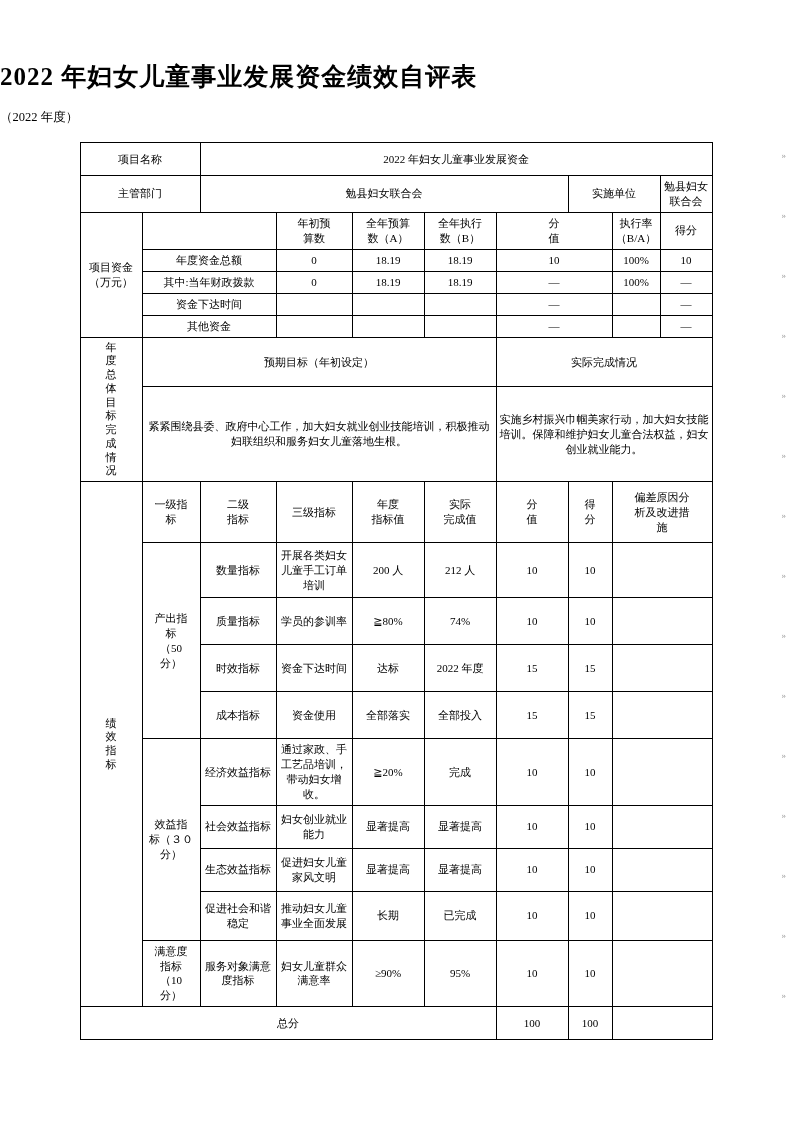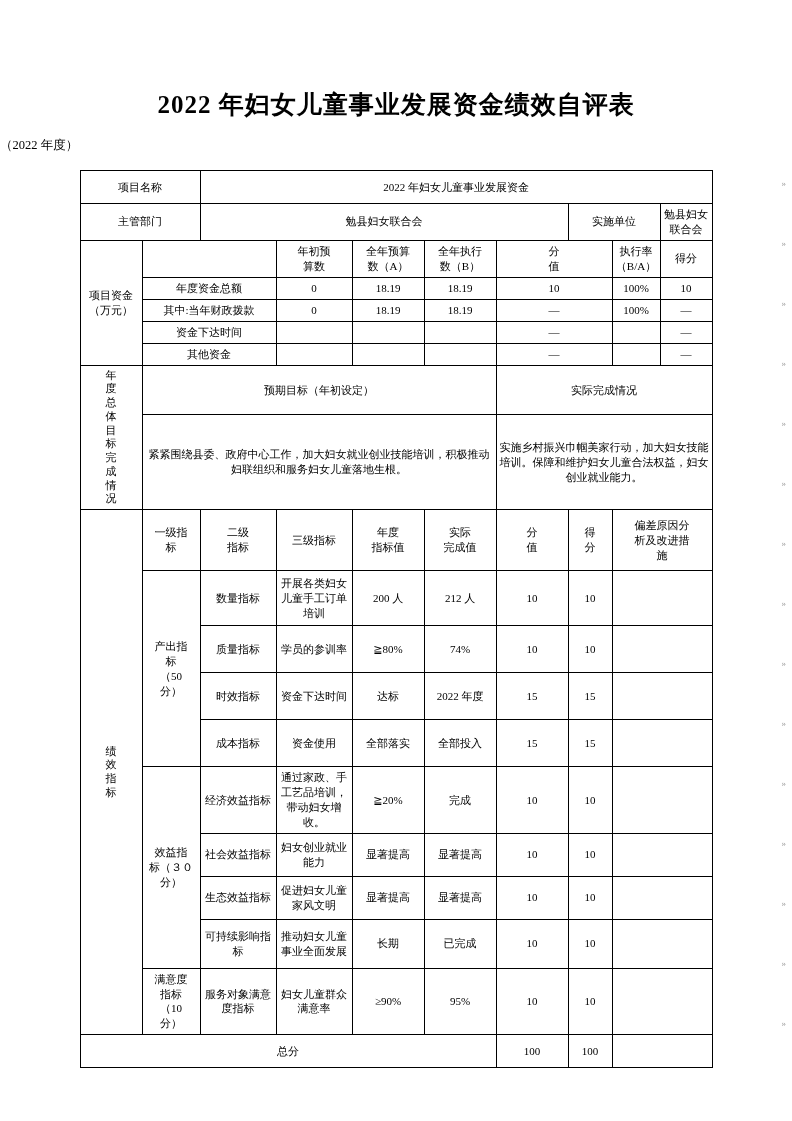--- a/index.html
+++ b/index.html
@@ -15,25 +15,24 @@
     position: relative;
   }
   .page {
     position: relative;
     width: 792px;
     height: 1121px;
     box-sizing: border-box;
     padding: 0;
   }
   .doc-title {
-    text-align: center;
     font-size: 25px;
     font-weight: bold;
     letter-spacing: 1px;
-    margin-top: 88px;
+    margin-top: 60px;
     font-family: "Liberation Serif", "DejaVu Serif", serif;
   }
   .doc-subtitle {
     font-size: 12.5px;
     margin-top: 16px;
     margin-bottom: 8px;
   }
   table.main {
     border-collapse: collapse;
     margin: 16px auto;
@@ -257,21 +256,21 @@
     <tr>
       <td style="height:36px">生态效益指标</td>
       <td>促进妇女儿童家风文明</td>
       <td>显著提高</td>
       <td>显著提高</td>
       <td>10</td>
       <td>10</td>
       <td colspan="2"></td>
     </tr>
     <tr>
-      <td style="height:42px">可持续影响指标</td>
+      <td style="height:42px">促进社会和谐稳定</td>
       <td>推动妇女儿童事业全面发展</td>
       <td>长期</td>
       <td>已完成</td>
       <td>10</td>
       <td>10</td>
       <td colspan="2"></td>
     </tr>
 
     <tr>
       <td>满意度<br>指标<br>（10<br>分）</td>

